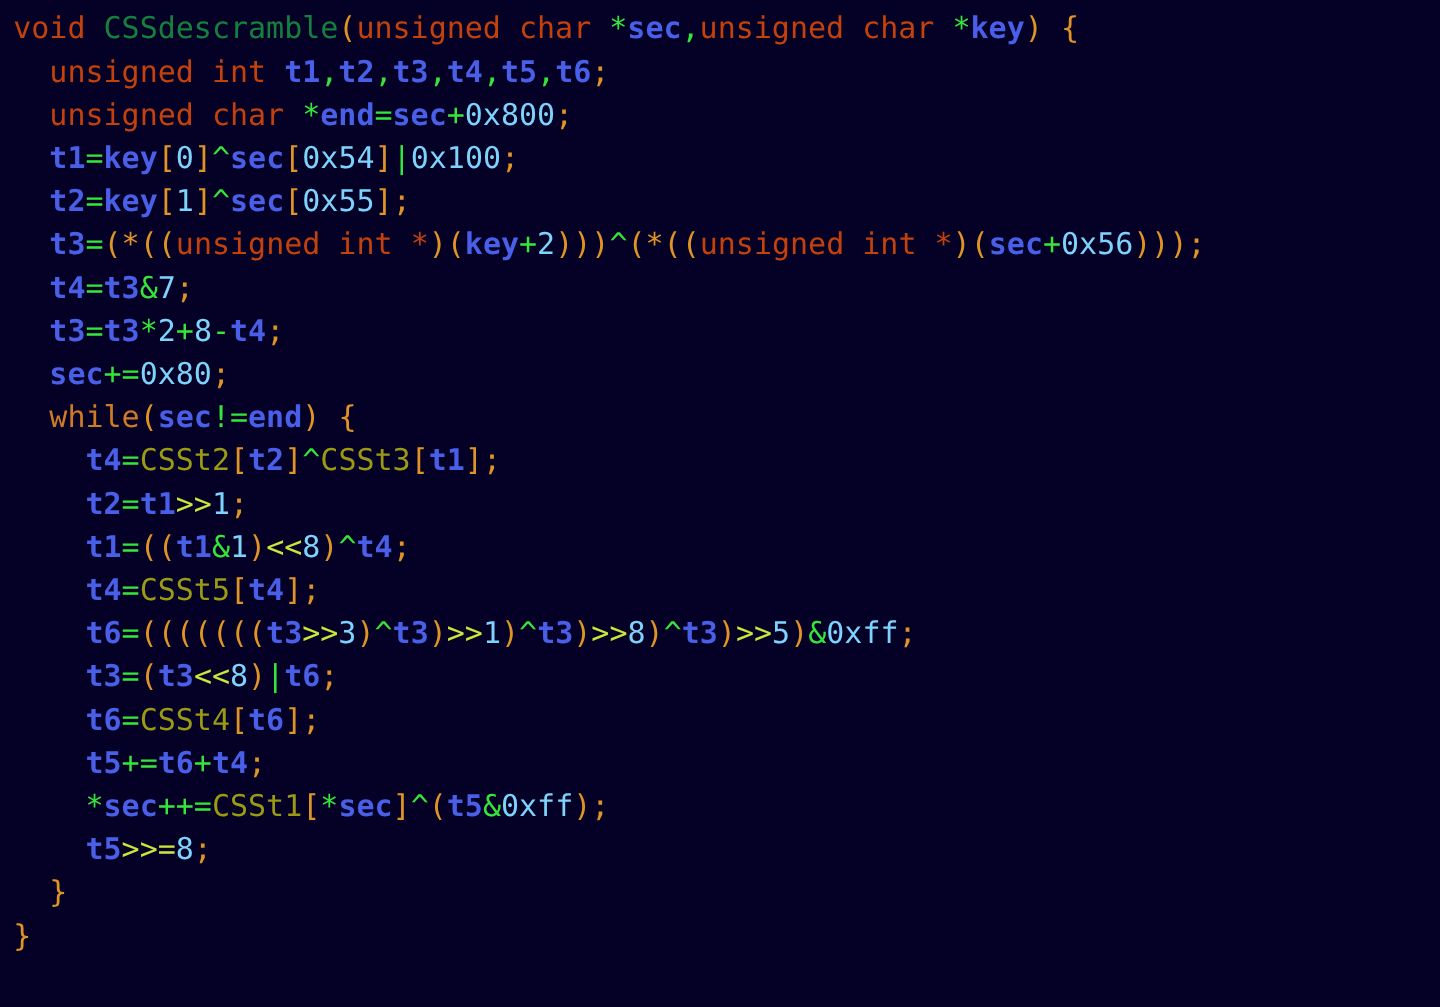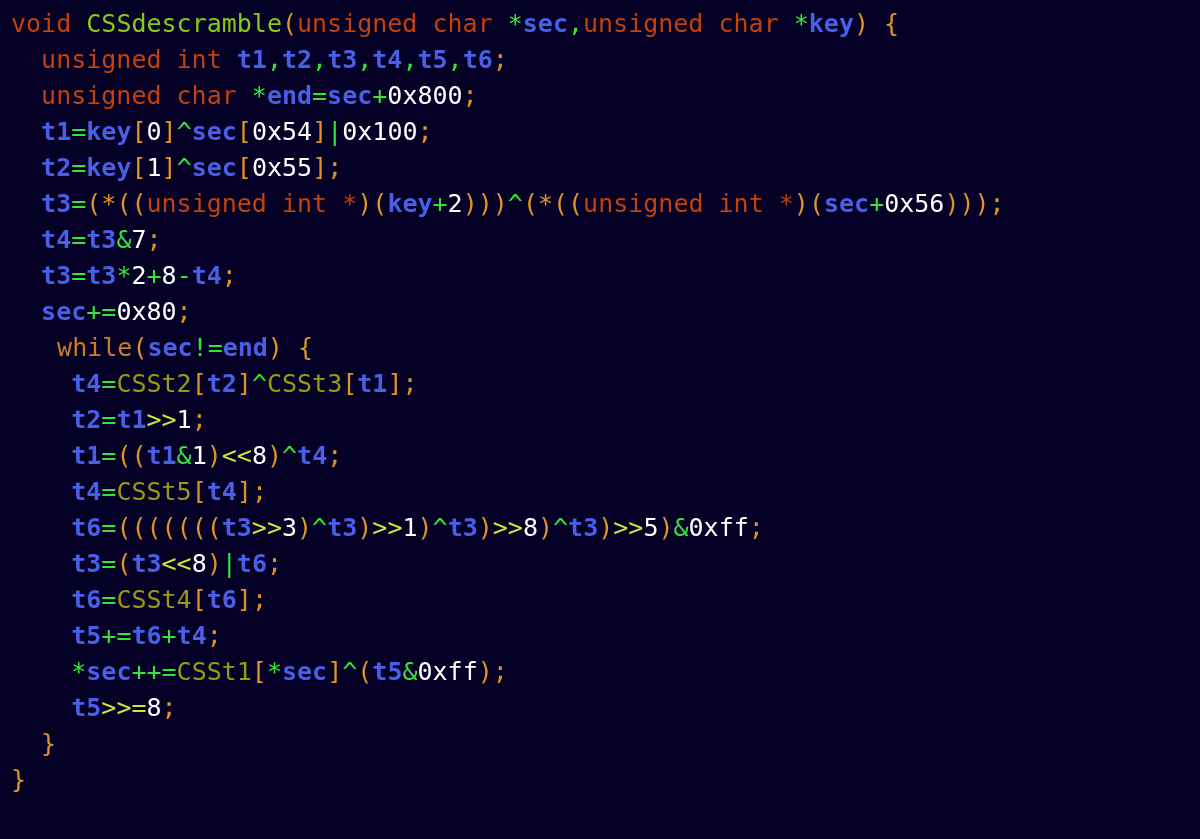--- a/index.html
+++ b/index.html
@@ -26,25 +26,25 @@
     line-height: 36px;
     white-space: pre;
     font-size: 25px;
     letter-spacing: 0px;
     font-family: "DejaVu Sans Mono", "Liberation Mono", monospace;
   }
   .tok { white-space: pre; }
 
   
   .t-type      { color: #c2410c; }
-  .t-control   { color: #cf7b26; margin-left: 16px; }
-  .t-func      { color: #84cc16; }
+  .t-control   { color: #cf7b26; }
+  .t-func      { color: #15803d; }
   .t-ident     { color: #4a5fe8; font-weight: bold; }
   .t-global    { color: #9a9a14; text-align: right; }
-  .t-num       { color: #ffffff; }
+  .t-num       { color: #7dd3fc; }
   .t-op        { color: #35e63a; }
   .t-shift     { color: #c9e63a; }
   .t-punct     { color: #e09425; }
   .t-plain     { color: #d8d8e8; }
 </style>
 </head>
 <body>
 
 <div id="code-viewer" style="background: rgb(4, 0, 38);">
     <div class="code-line" style="font-size: 25px; height: 36px; line-height: 36px;"><span class="tok t-type">void</span><span class="tok t-plain"> </span><span class="tok t-func">CSSdescramble</span><span class="tok t-punct">(</span><span class="tok t-type">unsigned char </span><span class="tok t-op">*</span><span class="tok t-ident">sec</span><span class="tok t-op">,</span><span class="tok t-type">unsigned char </span><span class="tok t-op">*</span><span class="tok t-ident">key</span><span class="tok t-punct">)</span><span class="tok t-plain"> </span><span class="tok t-punct">{</span></div>

